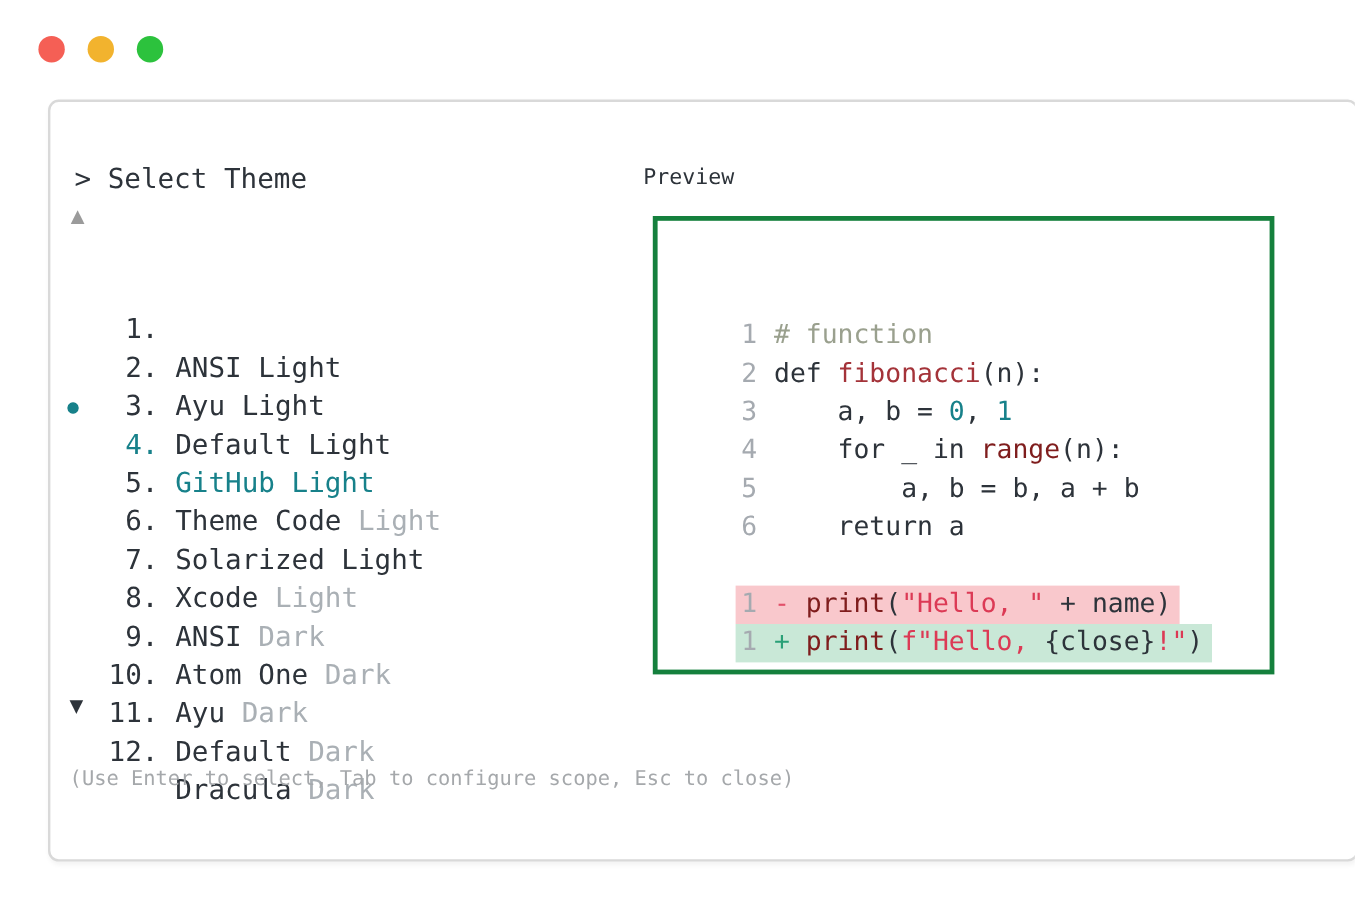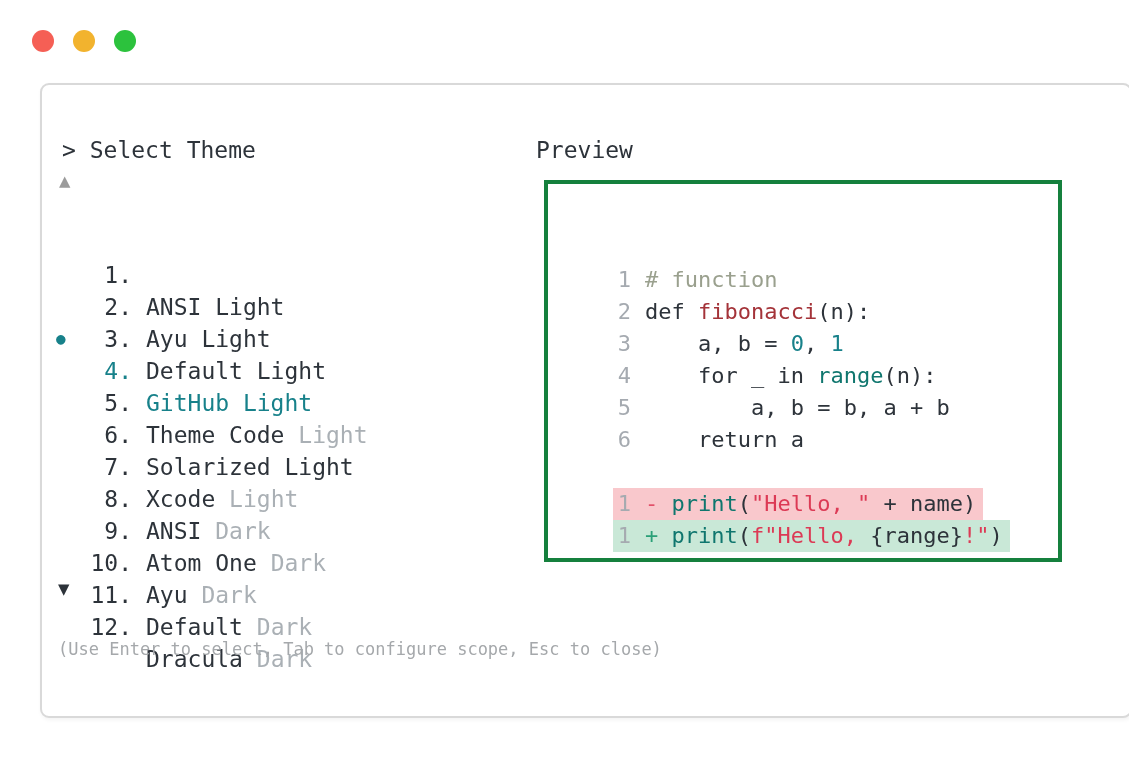--- a/index.html
+++ b/index.html
@@ -14,21 +14,21 @@
   .traffic-lights { position:absolute; left:32px; top:30px; display:flex; gap:19px; }
   .light { width:22px; height:22px; border-radius:50%; cursor:default; }
 
   .panel {
     position:absolute; left:40px; top:83px; width:1092px; height:635px;
     border:2px solid #d9d9d9; border-radius:9px; background:#ffffff;
     box-shadow:1px 2px 4px rgba(0,0,0,0.05);
   }
 
   .dialog-title-row { position:absolute; left:20px; top:52px; font-size:23px; white-space:pre; }
-  .preview-title { position:absolute; left:494px; top:52px; font-size:23px; white-space:pre; }
+  .preview-title { position:absolute; left:494px; top:52px; font-size:18px; white-space:pre; }
 
   .scroll-up { position:absolute; left:17px; top:84px; font-size:19px; color:#9b9b9b; }
   .scroll-down { position:absolute; left:16px; top:492px; font-size:19px; color:#2d333a; }
 
   .theme-list { position:absolute; left:0; top:110px; width:480px; }
   .theme-row { position:relative; height:32px; line-height:32px; font-size:23px; white-space:pre; }
   .theme-row .bullet { position:absolute; left:14px; font-size:16px; color:#17818a; }
   .theme-row .num { position:absolute; left:30px; width:60px; text-align:right; }
   .theme-row .name { position:absolute; left:104px; }
   .theme-row .muted { color:#aab0b5; }
@@ -46,21 +46,21 @@
   .code-line { height:32px; line-height:32px; font-size:22px; white-space:pre; }
   .line-inner { display:inline-block; height:32px; margin-left:-4px; padding:0 7px 0 4px; }
   .line-inner.diff-removed { background:#f9c8cc; }
   .line-inner.diff-added { background:#c9e8d7; }
   .ln { display:inline-block; width:14px; text-align:right; color:#a5aab0; margin-right:14px; }
 
   .tok-text    { color:#2d333a; }
   .tok-comment { color:#9aa08e; }
   .tok-func    { color:#a43339; }
   .tok-number  { color:#17818a; }
-  .tok-builtin { color:#0f766e;text-align:center; }
+  .tok-builtin { color:#7f1d1d;text-align:center; }
   .tok-string  { color:#dc3a55; }
   .tok-removed-sign { color:#e25069; }
   .tok-added-sign   { color:#2aa077; }
 </style>
 </head>
 <body>
 
 <div class="traffic-lights">
   <div class="light" style="background: rgb(245, 95, 85);"></div>
   <div class="light" style="background: rgb(242, 179, 46);"></div>
@@ -162,18 +162,18 @@
         <div class="code-line">
     <span class="line-inner"><span class="ln">6</span><span><span class="tok-text">    return a</span></span></span>
   </div>
         <div class="code-line">
     <span class="line-inner"><span class="ln"></span><span></span></span>
   </div>
         <div class="code-line">
     <span class="line-inner diff-removed"><span class="ln">1</span><span><span class="tok-removed-sign">- </span><span class="tok-builtin">print</span><span class="tok-text">(</span><span class="tok-string">"Hello, "</span><span class="tok-text"> + name)</span></span></span>
   </div>
         <div class="code-line">
-    <span class="line-inner diff-added"><span class="ln">1</span><span><span class="tok-added-sign">+ </span><span class="tok-builtin">print</span><span class="tok-text">(</span><span class="tok-string">f"Hello, </span><span class="tok-text">{range}</span><span class="tok-string">!"</span><span class="tok-text">)</span></span></span>
+    <span class="line-inner diff-added"><span class="ln">1</span><span><span class="tok-added-sign">+ </span><span class="tok-builtin">print</span><span class="tok-text">(</span><span class="tok-string">f"Hello, </span><span class="tok-text">{close}</span><span class="tok-string">!"</span><span class="tok-text">)</span></span></span>
   </div>
       </div>
   </div>
 
 </div>
 
 </body></html>

